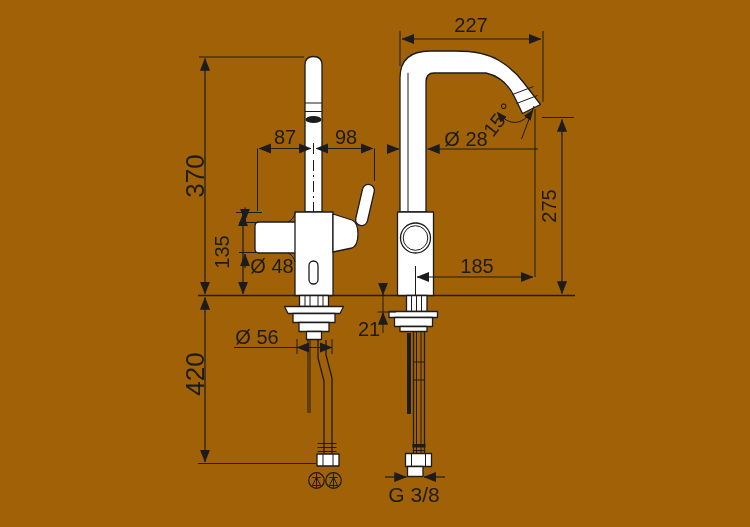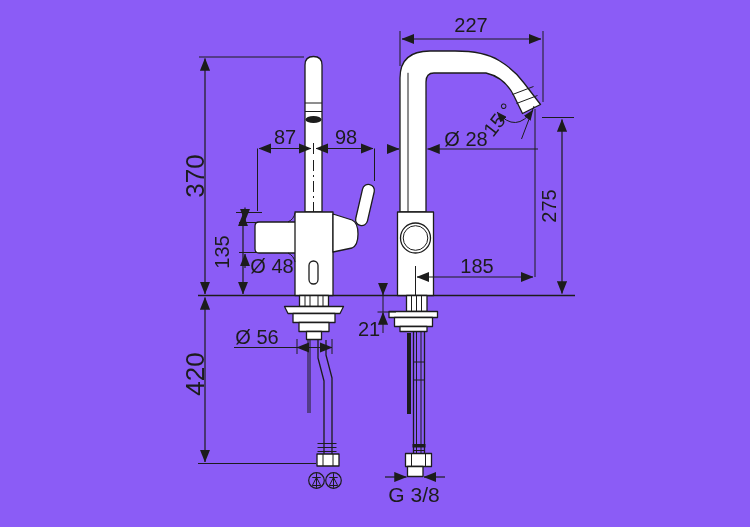--- a/index.html
+++ b/index.html
@@ -1,16 +1,16 @@
 <!DOCTYPE html>
 <html><head>
 <meta charset="utf-8">
 <style>
   html,body{margin:0;padding:0;background:#ffffff;}
-  .stage{width:750px;height:527px;background:#8b5cf6;position:relative;overflow:hidden;
+  .stage{width:750px;height:527px;background:#a16207;position:relative;overflow:hidden;
          font-family:"Liberation Sans",sans-serif;}
   svg{display:block}
   .s  {stroke:#1c1c1c;stroke-width:1.3;fill:none;stroke-linecap:butt;stroke-linejoin:round;}
   .sf {stroke:#1c1c1c;stroke-width:1.3;fill:#ffffff;stroke-linejoin:round;}
   .thin{stroke:#1c1c1c;stroke-width:1;fill:none;}
   .d  {stroke:#1c1c1c;stroke-width:1.2;fill:none;}
   .cl {stroke:#1c1c1c;stroke-width:1;fill:none;stroke-dasharray:11 4 2 4;}
   .dk {fill:#1c1c1c;stroke:none;}
   .t  {font:20px "Liberation Sans",sans-serif;fill:#1c1c1c;text-anchor:middle;}
   .tb {font:26px "Liberation Sans",sans-serif;fill:#1c1c1c;text-anchor:middle;}

